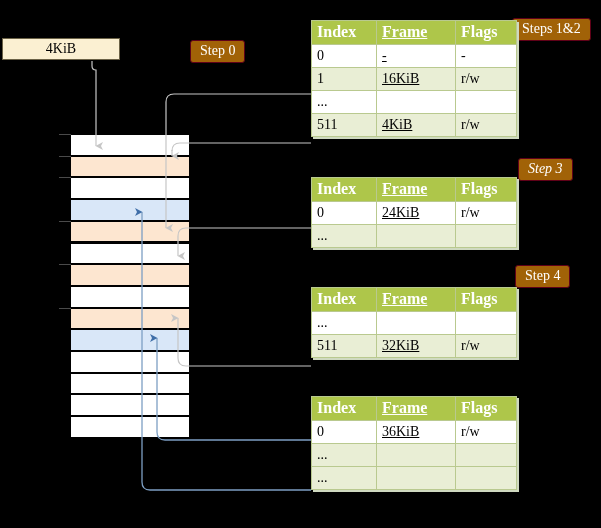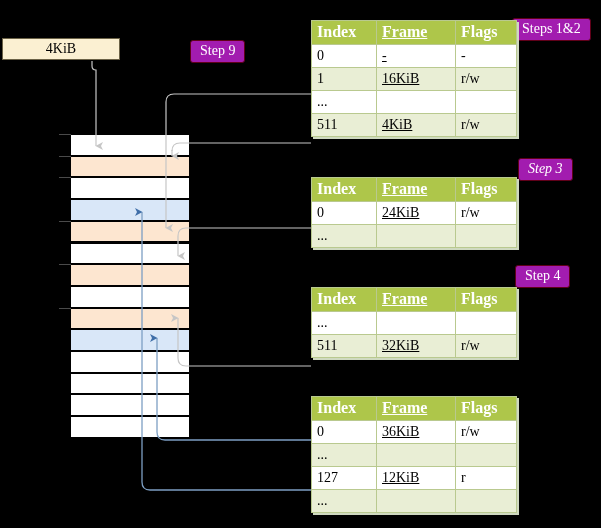--- a/index.html
+++ b/index.html
@@ -12,21 +12,21 @@
   
   #src-box{
     left:2px; top:38px; width:118px; height:22px;
     background:#fbf0d2; border:1px solid #6b6246;
     display:flex;align-items:center;justify-content:center;
     font-size:14px;color:#000;box-sizing:border-box;
   }
 
   
   .badge{
-    background:#a21caf; color:#fff; font-size:14px;
+    background:#a16207; color:#fff; font-size:14px;
     padding:2px 9px 3px 9px; border-radius:3px;
     border:1px solid #5f0018;
     display:inline-block; white-space:nowrap;
     box-sizing:border-box; text-align:center;
   }
   #badge-step0{left:190px;top:40px;}
   #badge-step12{left:512px;top:18px;}
   #badge-step3{left:518px;top:158px;font-style:italic;}
   #badge-step4{left:515px;top:265px;text-align:center;}
 
@@ -76,21 +76,21 @@
   #tbl3{left:311px;top:287px;}
   #tbl4{left:311px;top:396px;}
 </style>
 </head>
 <body>
 
 <div class="abs" id="src-box">
   <span>4KiB</span>
 </div>
 
-<div class="abs badge" id="badge-step0">Step 9</div>
+<div class="abs badge" id="badge-step0">Step 0</div>
 
 <div class="abs badge" id="badge-step12">Steps 1&amp;2</div>
 
 <div class="abs badge" id="badge-step3">Step 3</div>
 
 <div class="abs badge" id="badge-step4">Step 4</div>
 
 <div class="abs" id="memcol">
     <div class="memrow" style="top: 0px;">
       <div class="tick" style="top: -1px;"></div>
@@ -237,24 +237,19 @@
       <tr>
         <td class="cw-idx">0</td>
         <td class="cw-frm">36KiB</td>
         <td class="cw-flg">r/w</td>
       </tr>
       <tr class="alt">
         <td class="cw-idx">...</td>
         <td class="cw-frm"></td>
         <td class="cw-flg"></td>
       </tr>
-      <tr>
-        <td class="cw-idx">127</td>
-        <td class="cw-frm">12KiB</td>
-        <td class="cw-flg">r</td>
-      </tr>
       <tr class="alt">
         <td class="cw-idx">...</td>
         <td class="cw-frm"></td>
         <td class="cw-flg"></td>
       </tr>
     </tbody>
   </table>
 
 </body></html>

